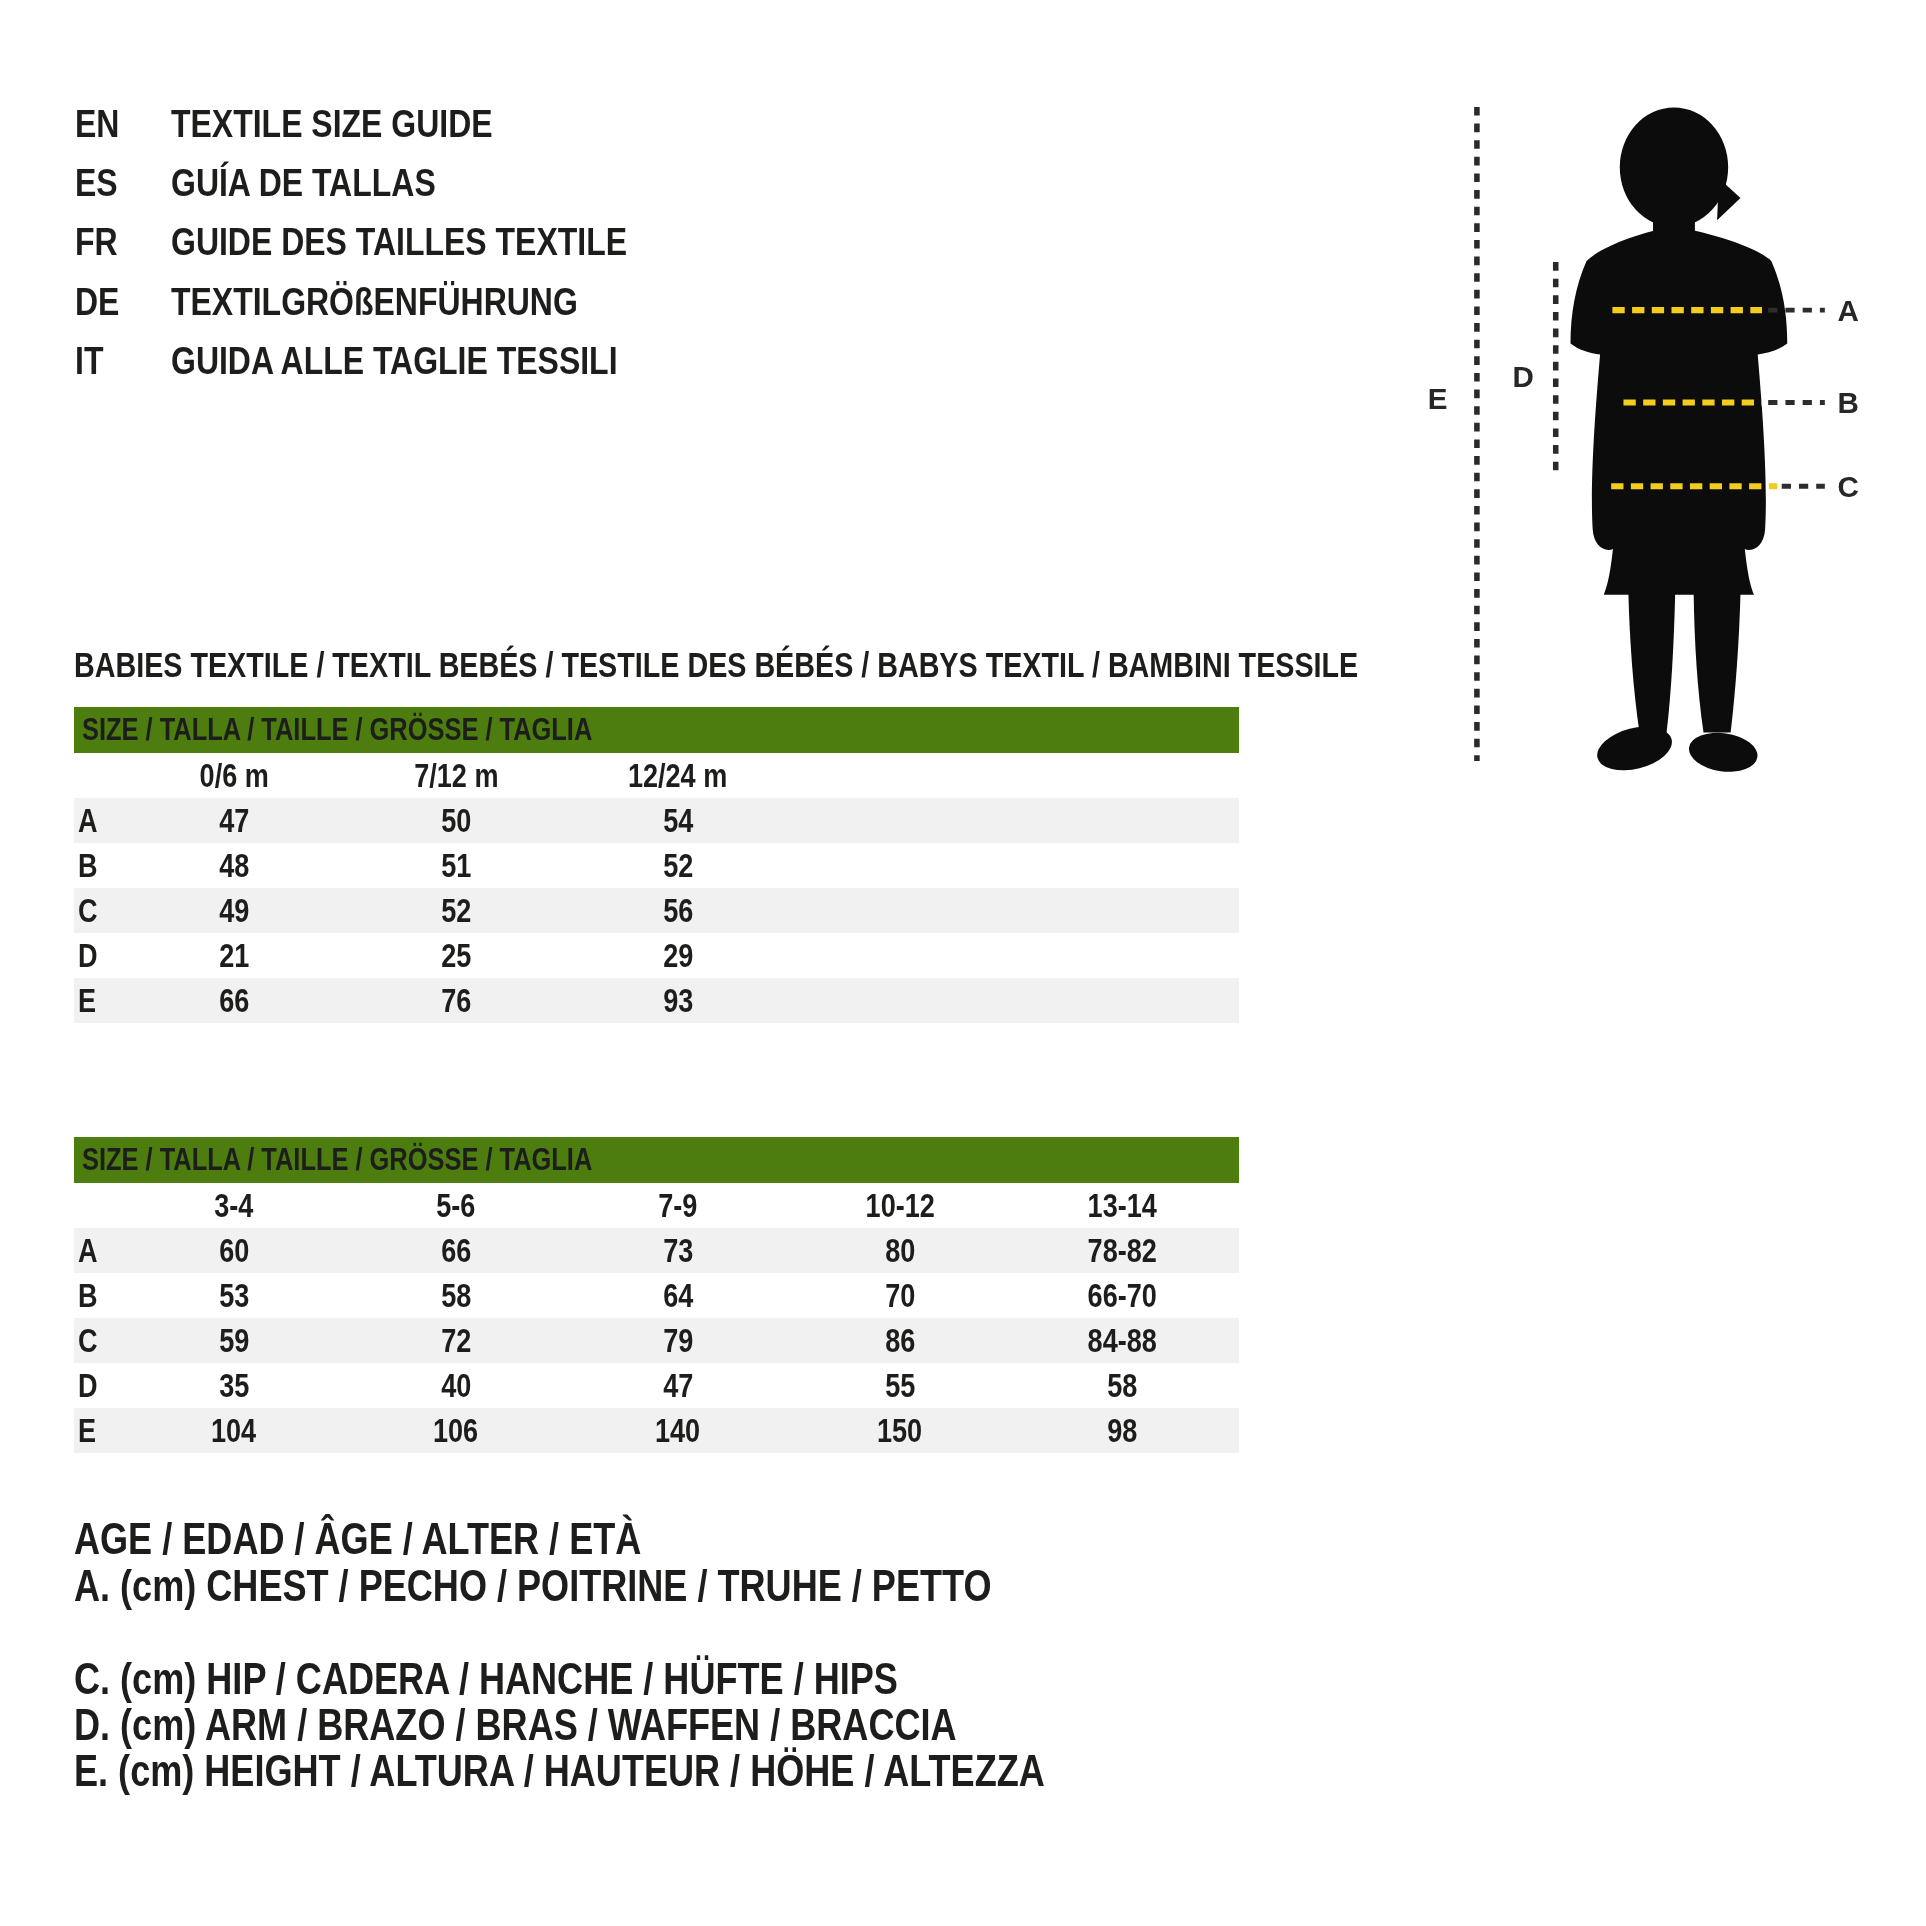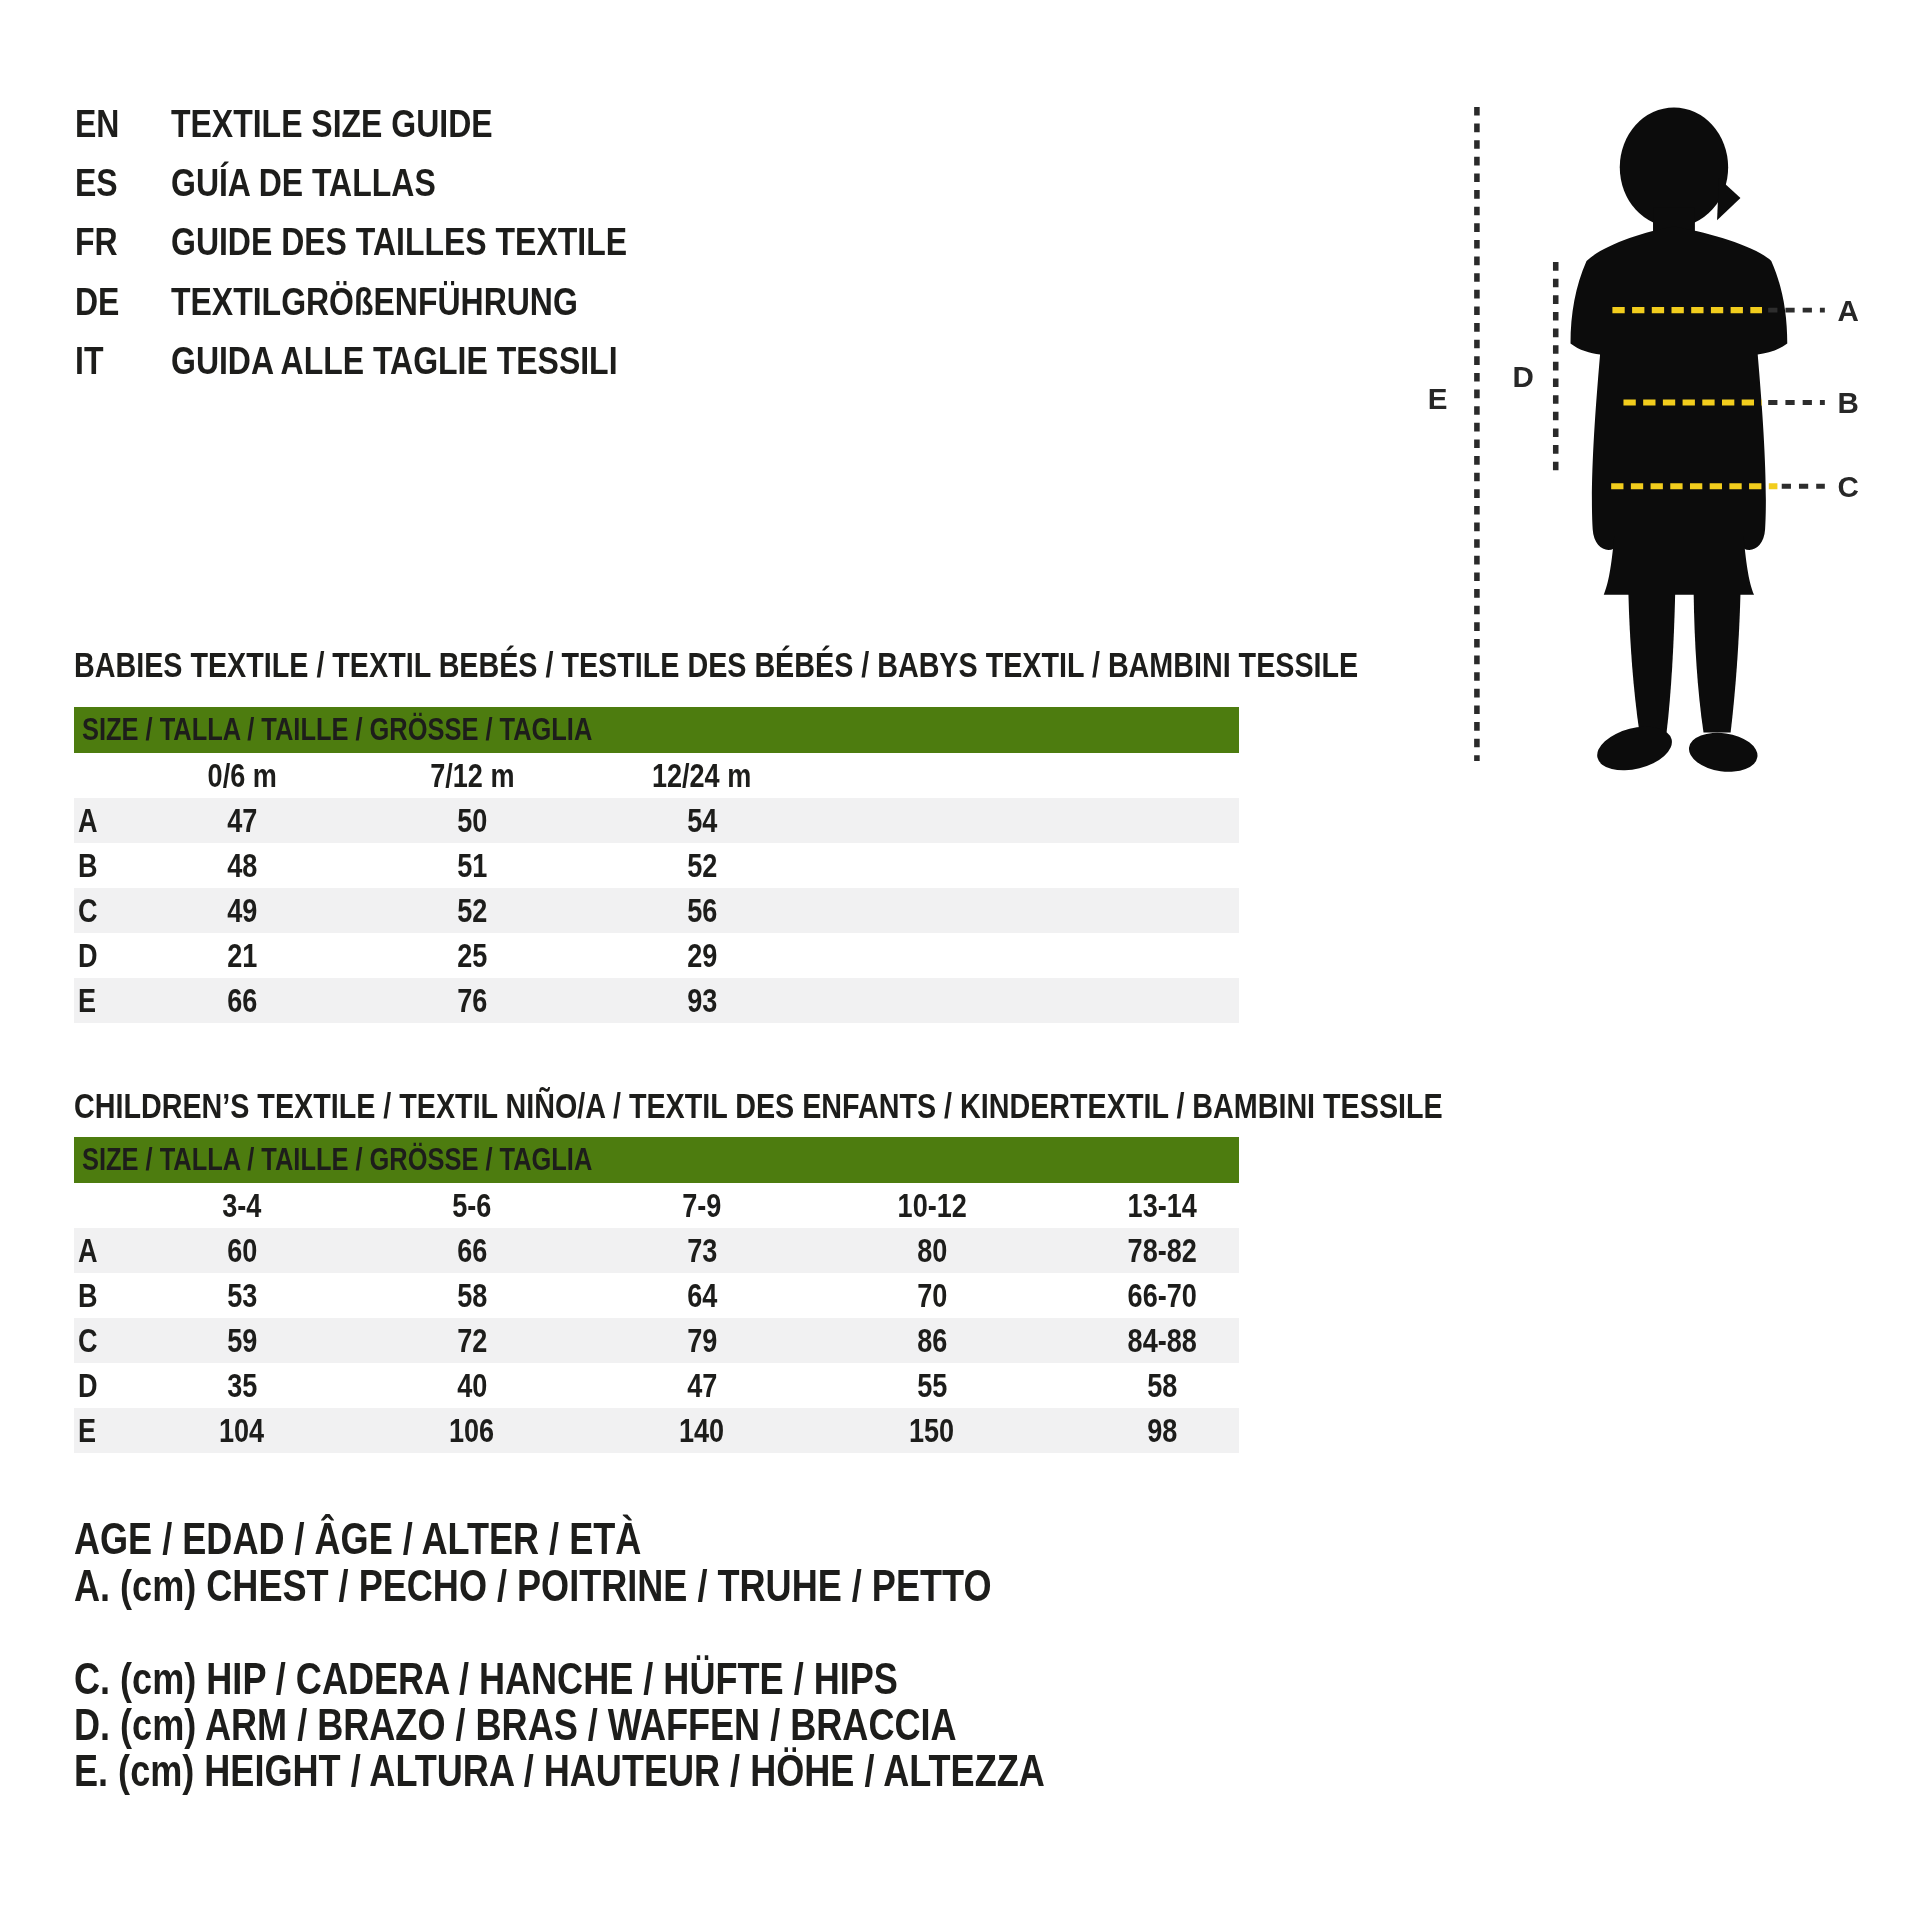--- a/index.html
+++ b/index.html
@@ -14,21 +14,21 @@
   
   .lang-row{left:75px;width:1047px;height:46px;display:flex;align-items:center;
     font-weight:700;font-size:39px;}
   .lang-code{width:96px;flex:0 0 96px;}
   
   .sec-title{left:74px;height:36px;display:flex;font-weight:700;font-size:35px;}
   
   .tbl{left:74px;width:1165px;}
   .szbar{height:46px;background:#4d7c0f;display:flex;align-items:center;
     padding-left:8px;box-sizing:border-box;font-weight:700;font-size:31px;}
-  .trow{display:grid;height:45px;align-items:center;font-weight:700;font-size:33px;gap:8px;}
+  .trow{display:grid;height:45px;align-items:center;font-weight:700;font-size:33px;}
   .grid-b{grid-template-columns:49px 222px 222px 222px;}
   .grid-c{grid-template-columns:49px 222px 222px 222px 222px 222px;}
   .stripe{background:#f1f1f2;}
   .cell{text-align:center;}
   .lcell{text-align:left;padding-left:4.3px;}
   
   .leg-row{left:74px;height:35px;display:flex;align-items:flex-start;font-weight:700;font-size:44px;}
   svg text{font-family:"Liberation Sans","DejaVu Sans",sans-serif;}
 </style>
 </head>
@@ -139,23 +139,20 @@
       <div class="cell"><span class="cc">29</span></div>
     </div>
     <div class="trow grid-b stripe">
       <div class="cell lcell"><span class="c">E</span></div>
       <div class="cell"><span class="cc">66</span></div>
       <div class="cell"><span class="cc">76</span></div>
       <div class="cell"><span class="cc">93</span></div>
     </div>
   </div>
 
-  <div class="abs sec-title" style="top:1086px;">
-    <span class="c">CHILDREN’S TEXTILE / TEXTIL NIÑO/A / TEXTIL DES ENFANTS / KINDERTEXTIL / BAMBINI TESSILE</span>
-  </div>
 
   <div class="abs tbl" style="top:1137px;">
     <div class="szbar" style="height:46px;">
       <span class="c">SIZE / TALLA / TAILLE / GRÖSSE / TAGLIA</span>
     </div>
     <div class="trow grid-c">
       <div class="cell lcell"></div>
       <div class="cell"><span class="cc">3-4</span></div>
       <div class="cell"><span class="cc">5-6</span></div>
       <div class="cell"><span class="cc">7-9</span></div>

